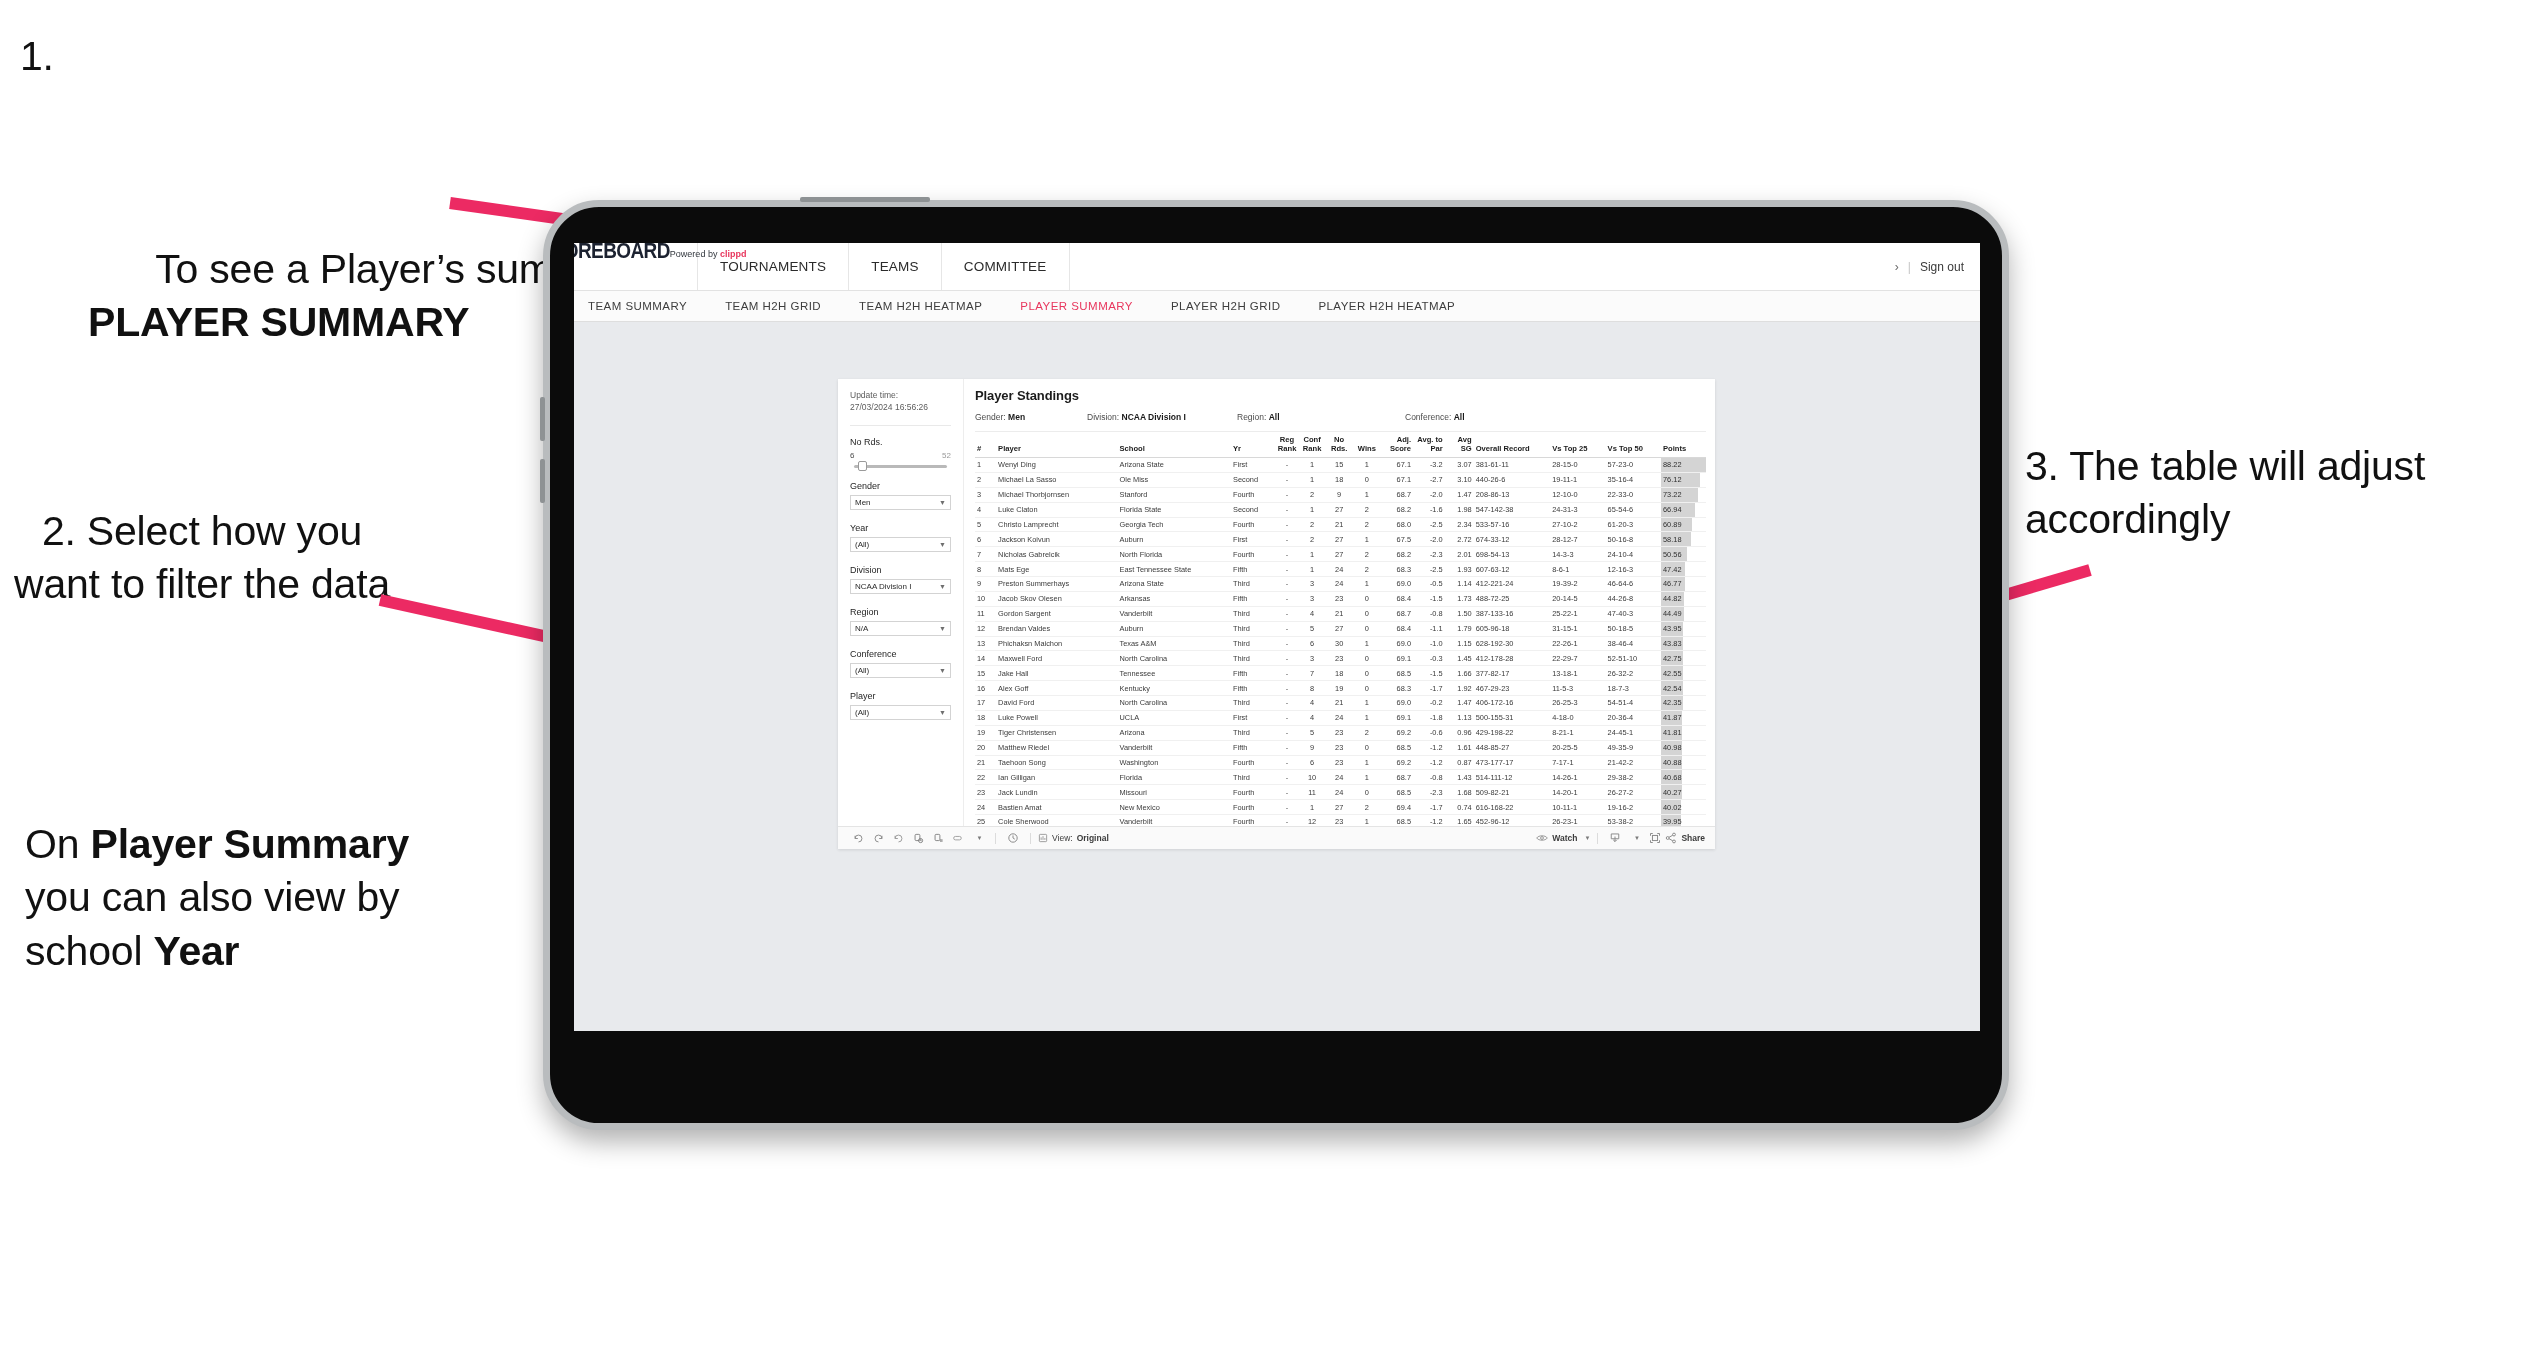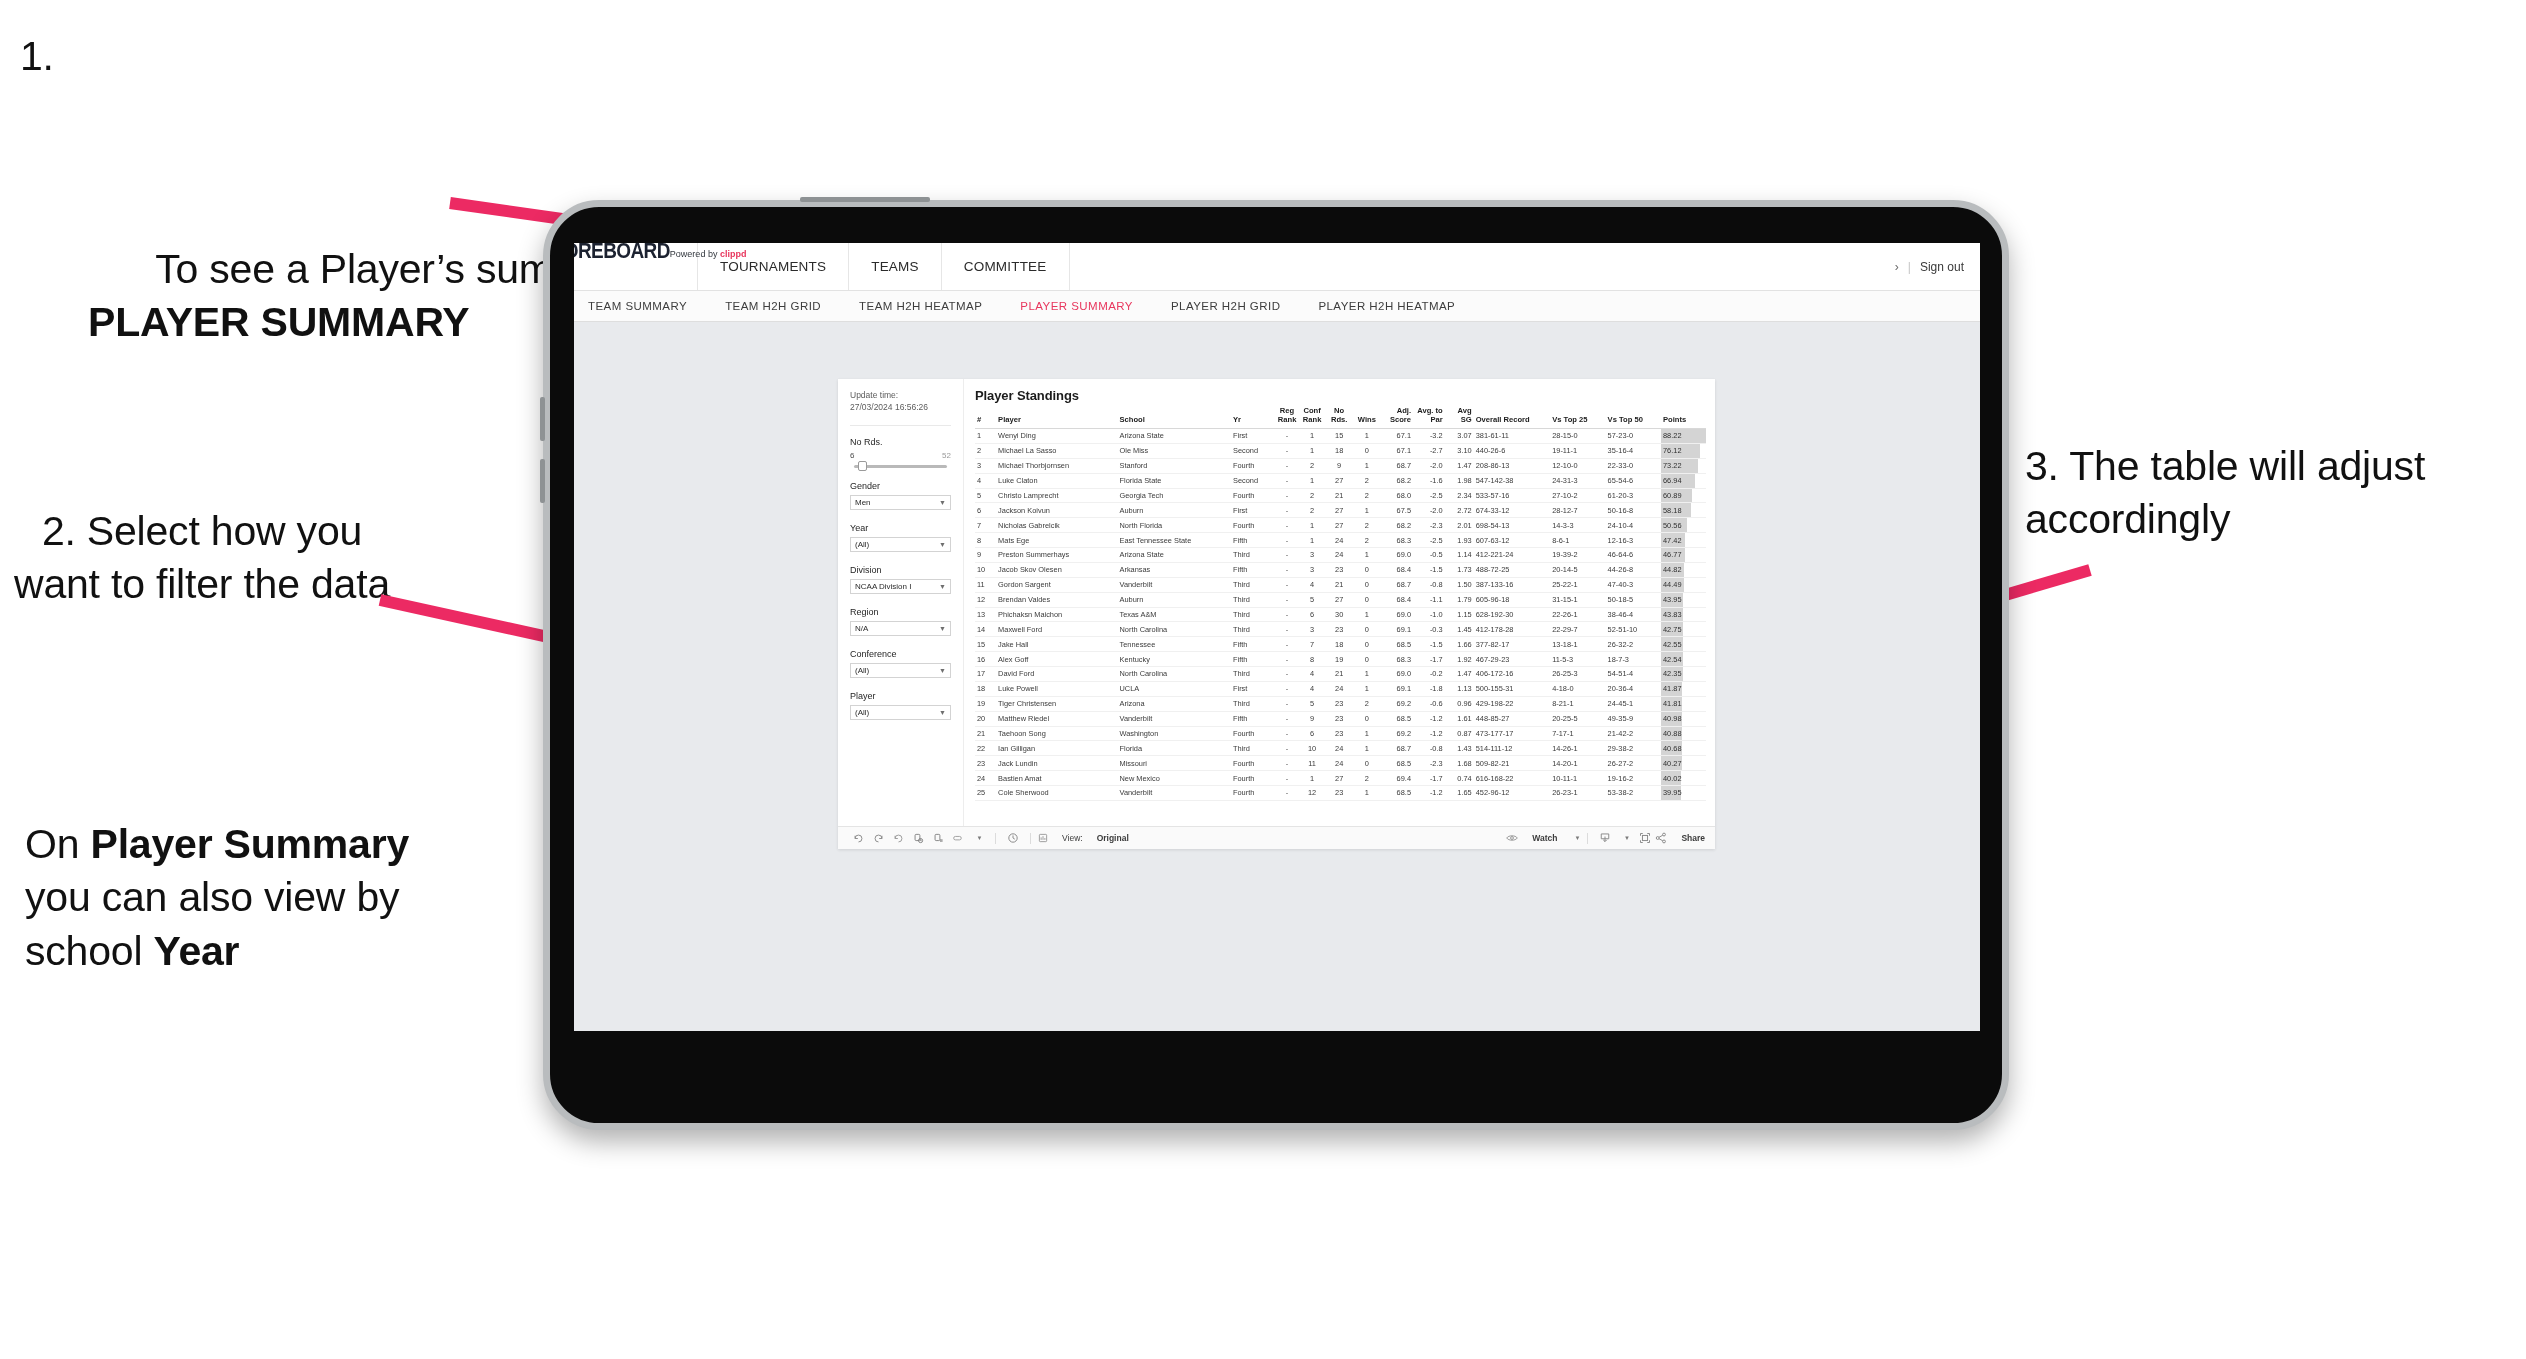--- a/index.html
+++ b/index.html
@@ -191,21 +191,21 @@
   .pts-val { position: relative; z-index: 2; color: #2f2f2f; }
 
   
   #viz-toolbar {
     height: 23px; border-top: 1px solid #e4e4e4; background: #fafafa;
     display: flex; align-items: center; padding: 0 10px;
     font-size: 8.5px; color: #5d5d5d; gap: 0;
   }
   .tb-ico { width: 20px; display: flex; align-items: center; justify-content: center; color: #7b7b7b; }
   .tb-div { width: 1px; height: 11px; background: #dcdcdc; margin: 0 7px; }
-  .tb-lbl { display: flex; align-items: center; gap: 14px; color: #3c3c3c; font-weight: 700; font-size: 8.5px; justify-content: flex-end; }
+  .tb-lbl { display: flex; align-items: center; gap: 4px; color: #3c3c3c; font-weight: 700; font-size: 8.5px; justify-content: flex-end; }
   .tb-lbl .w { font-weight: 400; }
   #tb-right { margin-left: auto; display: flex; align-items: center; }
   .tb-caret { font-size: 6px; color: #7b7b7b; margin-left: 3px; }
 </style>
 </head>
 <body>
 
 <div id="stage">
 
   <div class="anno" id="anno1">
@@ -346,20 +346,26 @@
                 <div class="f-label">Player</div>
                 <div class="f-select">
                   <span>(All)</span>
                   <span class="cap">▼</span>
                 </div>
               </div>
             </div>
 
             <div id="viz-main">
               <div id="viz-title">Player Standings</div>
+              <div id="viz-sub">
+                <div class="sub-g"><span>Gender:</span> <b>Men</b></div>
+                <div class="sub-d"><span>Division:</span> <b>NCAA Division I</b></div>
+                <div class="sub-r"><span>Region:</span> <b>All</b></div>
+                <div><span>Conference:</span> <b>All</b></div>
+              </div>
 
               <div id="tbl-wrap">
                 <table>
                   <thead>
                     <tr>
                       <th class="c-num">#</th>
                       <th class="c-play">Player</th>
                       <th class="c-schl">School</th>
                       <th class="c-yr">Yr</th>
                       <th class="c-rr">Reg Rank</th>

